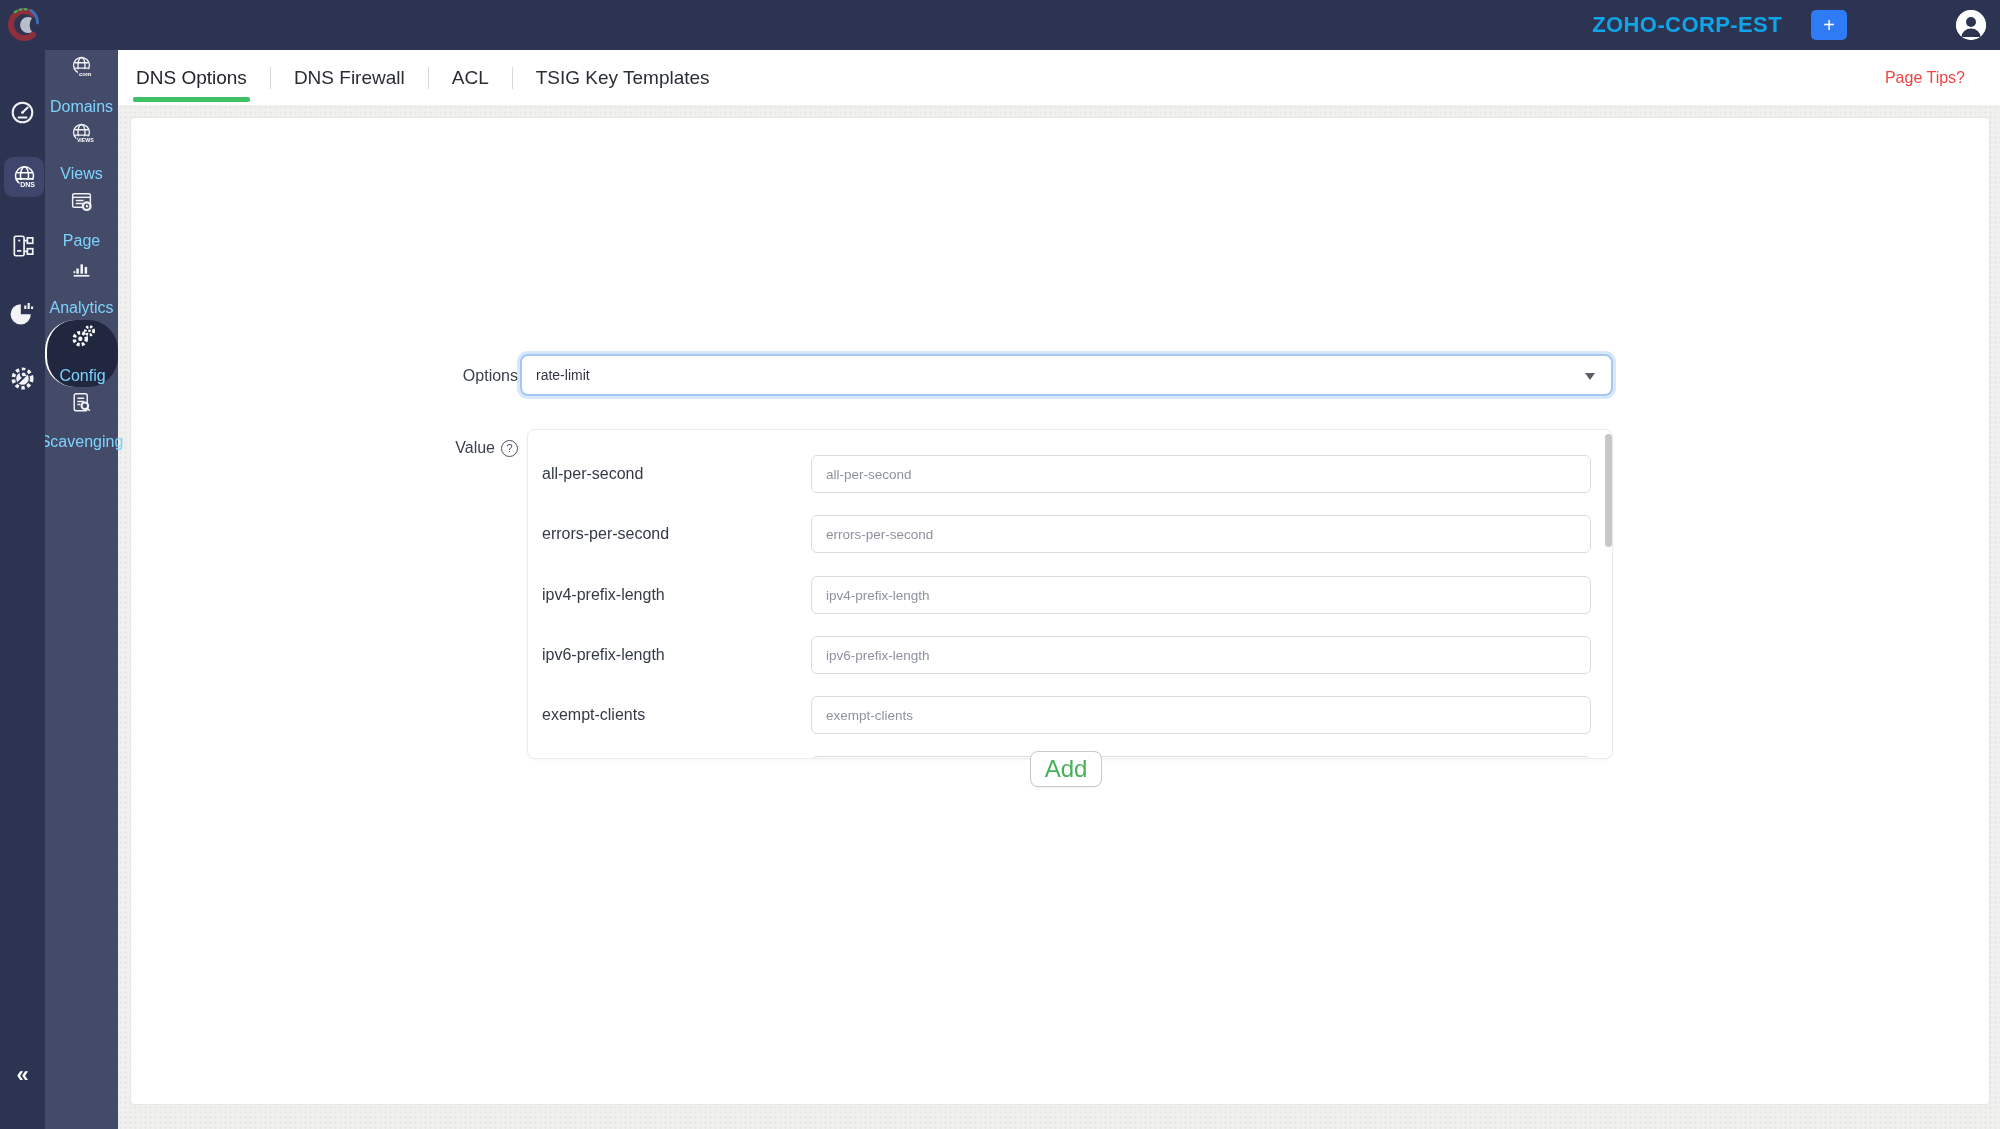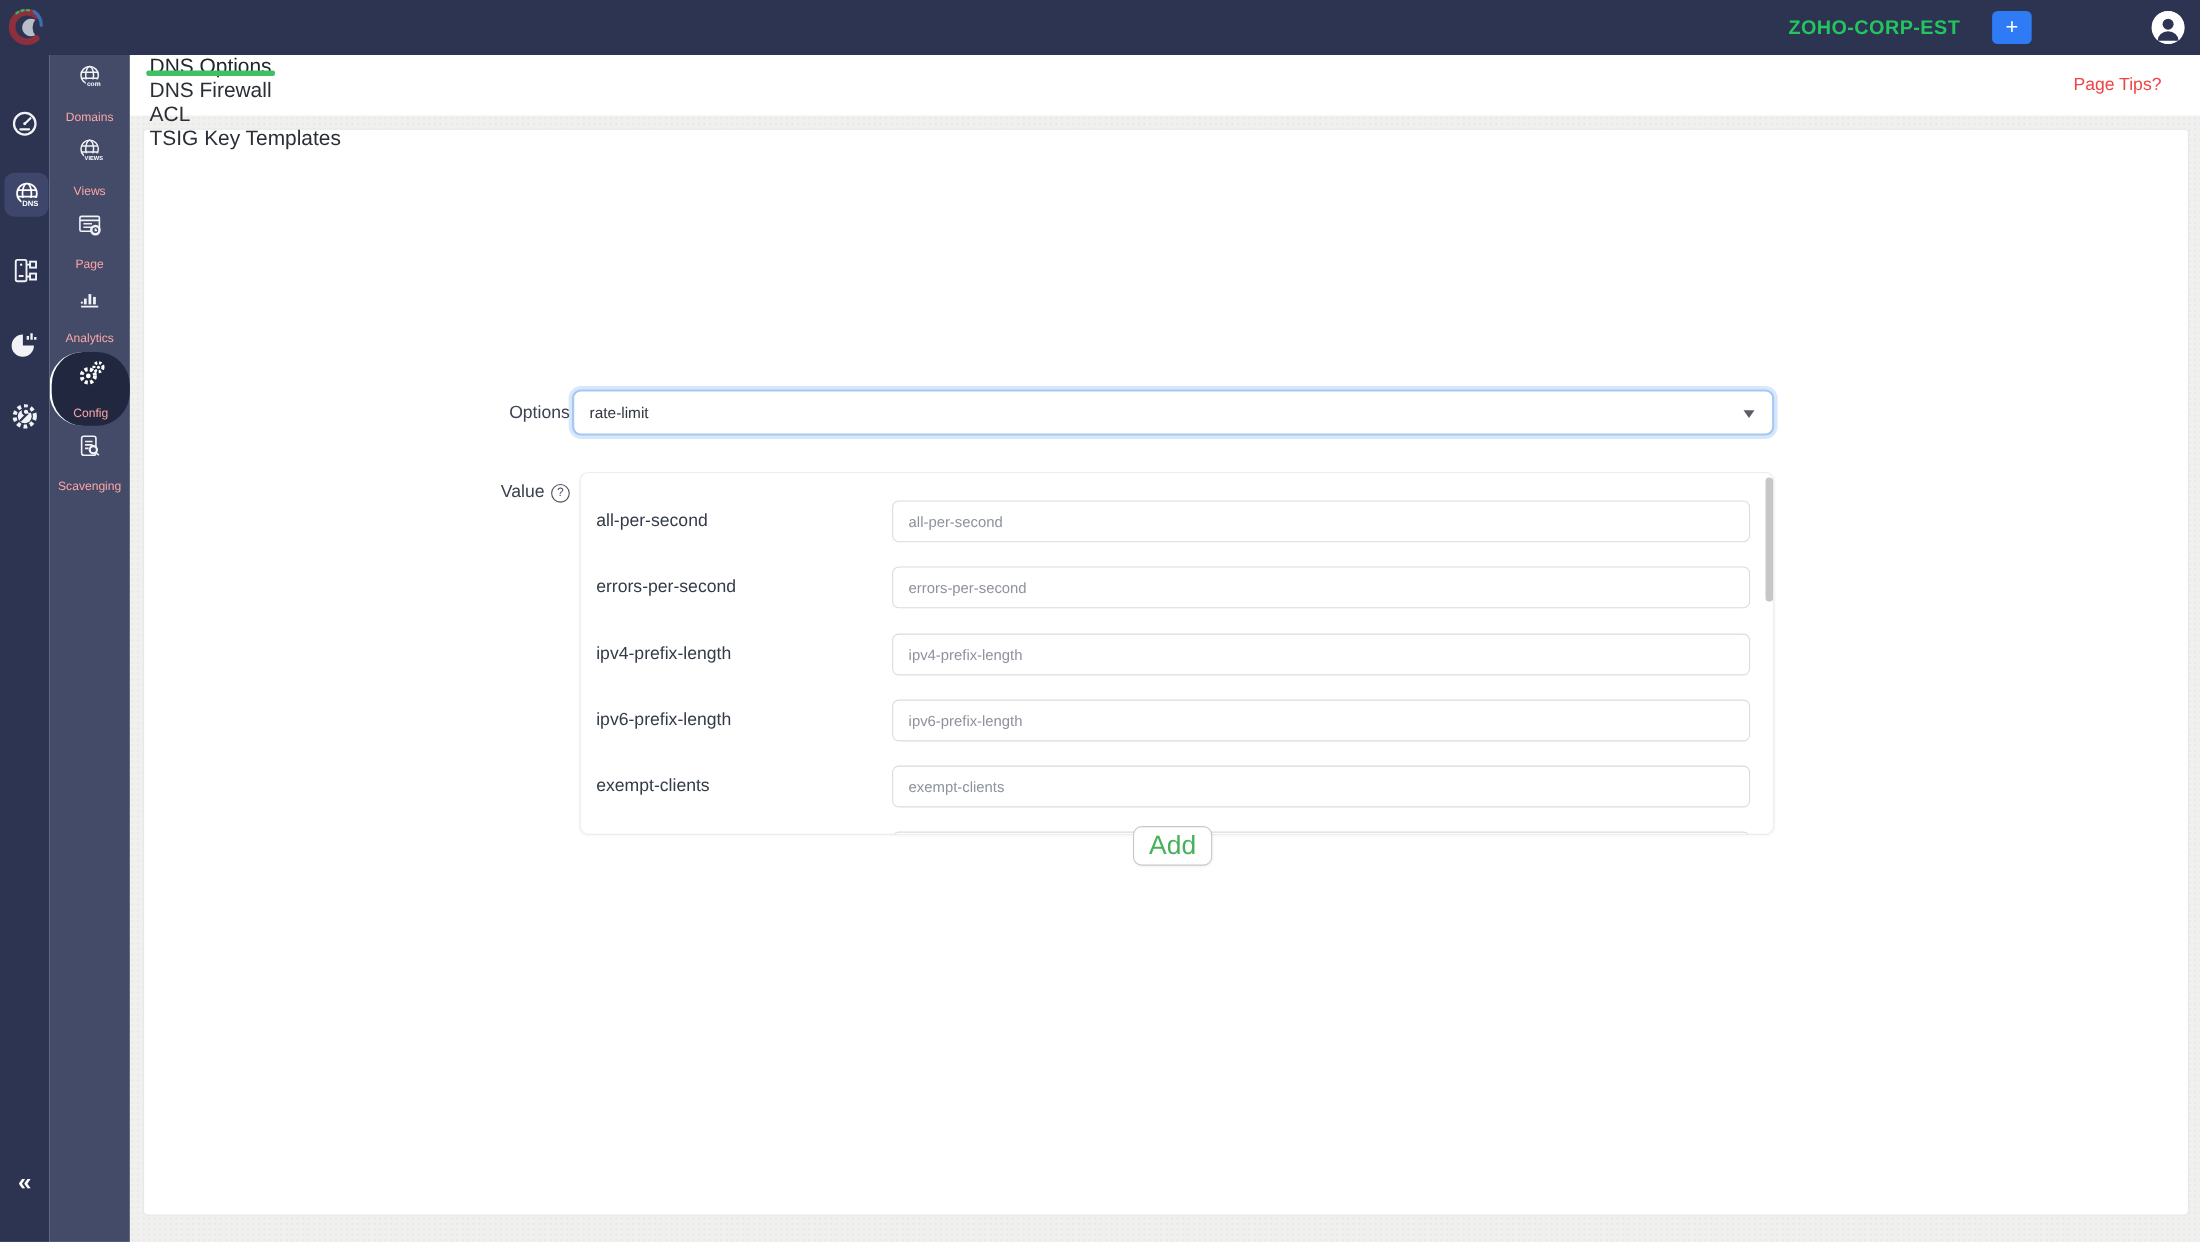--- a/index.html
+++ b/index.html
@@ -5,46 +5,46 @@
   * { box-sizing: border-box; margin: 0; padding: 0; }
   html,body { width:2000px; height:1129px; overflow:hidden; }
   body {
     position: relative;
     font-family: "Liberation Sans", sans-serif;
     background:#f0f0ee;
   }
   
   .topbar { position:absolute; left:0; top:0; width:2000px; height:50px; background:#2d3452; z-index:20; }
   .topbar-right { position:absolute; right:14px; top:0; height:50px; display:flex; align-items:center; }
-  .org-name { color:#22c55e; font-size:18px; font-weight:bold; letter-spacing:.4px; margin-right:29px; }
+  .org-name { color:#0ea5e9; font-size:22px; font-weight:bold; letter-spacing:.4px; margin-right:29px; }
   .plus-btn { width:36px; height:30px; background:#2f7bf5; border:none; border-radius:5px; color:#fff;
               font-size:20px; font-weight:300; line-height:28px; text-align:center; cursor:pointer; margin-right:109px; }
   .avatar { width:30px; height:30px; border-radius:50%; overflow:hidden; background:#fff; }
 
   
   .icon-rail { position:absolute; left:0; top:0; width:45px; height:1129px; background:#2d3452; z-index:30; }
   .logo { position:absolute; left:2px; top:3px; width:41px; height:44px; }
   .rail-item { position:absolute; left:0; width:45px; height:36px; display:flex; align-items:center; justify-content:center; cursor:pointer; }
   .rail-item svg { display:block; }
   .rail-item.dns-active { height:40px; }
   .dns-tile { width:40px; height:40px; margin-left:3px; background:#3e466b; border-radius:9px; display:flex; align-items:center; justify-content:center; }
   .collapse { position:absolute; left:0; top:1060px; width:45px; height:30px; color:#fff; font-size:22px; font-weight:bold;
               display:flex; align-items:center; justify-content:center; cursor:pointer; }
 
   
   .sidebar { position:absolute; left:45px; top:50px; width:73px; height:1079px; background:#434b69; z-index:25; }
   .side-item { position:absolute; left:0; width:73px; height:67px; display:flex; flex-direction:column;
                align-items:center; justify-content:center; cursor:pointer; color:#fff; }
-  .side-item .lbl { font-size:11px; margin-top:18px; color:#fca5a5; }
+  .side-item .lbl { font-size:16px; margin-top:18px; color:#7dd3fc; }
   .side-item.active { background:#20273f; border-left:2px solid #ffffff;border-radius:30px; }
   .side-item svg { display:block; }
 
   
   .tabbar { position:absolute; left:118px; top:50px; width:1882px; height:55px; background:#ffffff; z-index:10; }
-  .tabs { display:flex; align-items:flex-start; height:100%; padding-left:15px;flex-direction:column; }
+  .tabs { display:flex; align-items:center; height:100%; padding-left:15px; }
   .tab { position:relative; height:100%; display:flex; align-items:center; padding:0 3px; font-size:19px; color:#2a2e35; cursor:pointer; }
   .tab.active { font-weight:500; color:#22252b; }
   .tab.active::after { content:""; position:absolute; left:0; right:0; bottom:3px; height:5px; background:#3ec063; border-radius:2px; }
   .tab-sep { width:1px; height:22px; background:#d8d8d8; margin:0 20px; }
   .page-tips { position:absolute; right:35px; top:0; height:55px; display:flex; align-items:center;
                color:#ef4444; font-size:16px; cursor:pointer; }
 
   
   .content-bg { position:absolute; left:118px; top:105px; right:0; bottom:0; background:#f0f0ee;
                 background-image: radial-gradient(rgba(0,0,0,0.04) 1px, transparent 1.2px);

